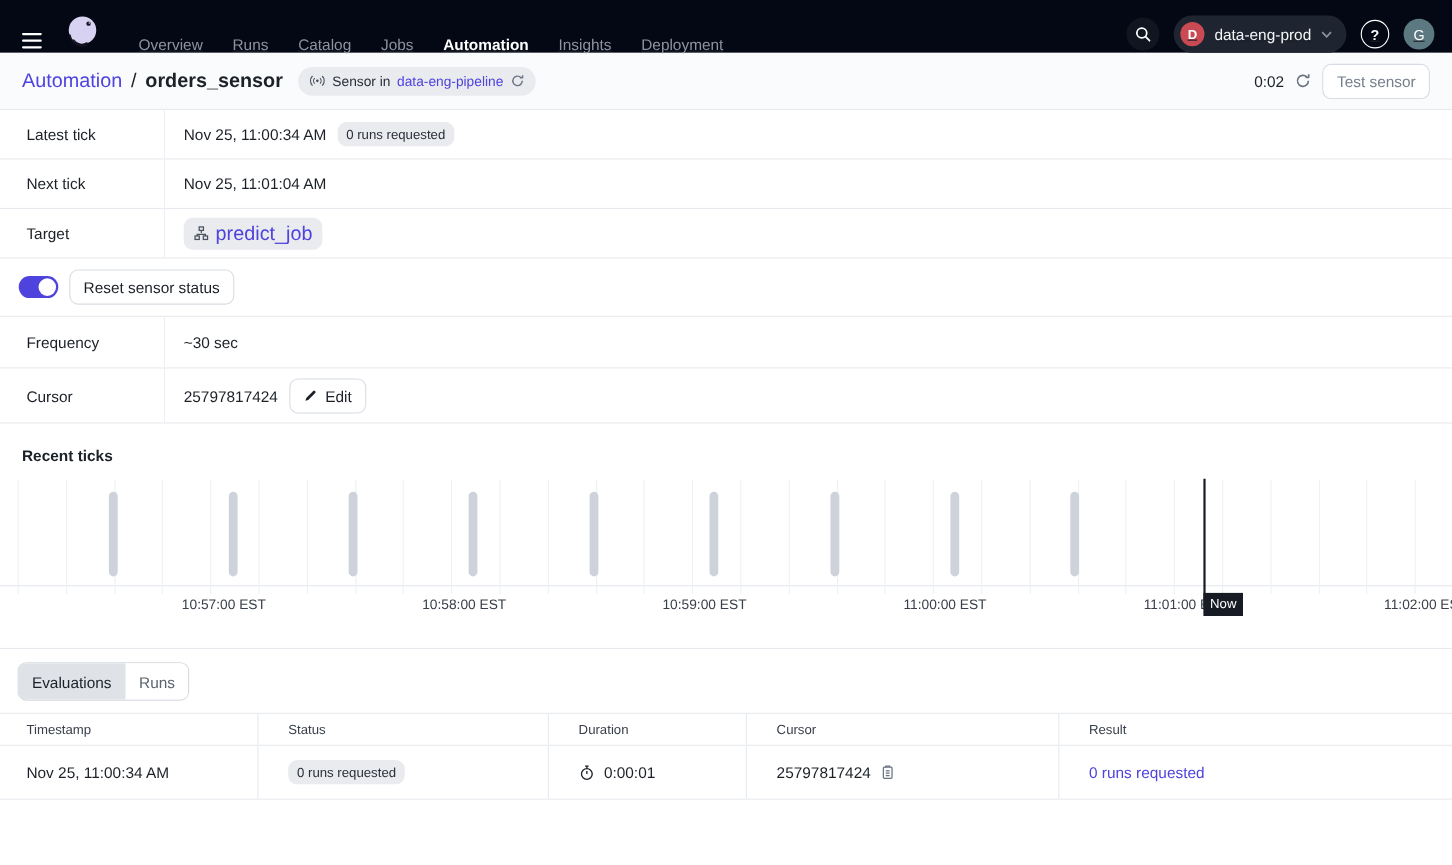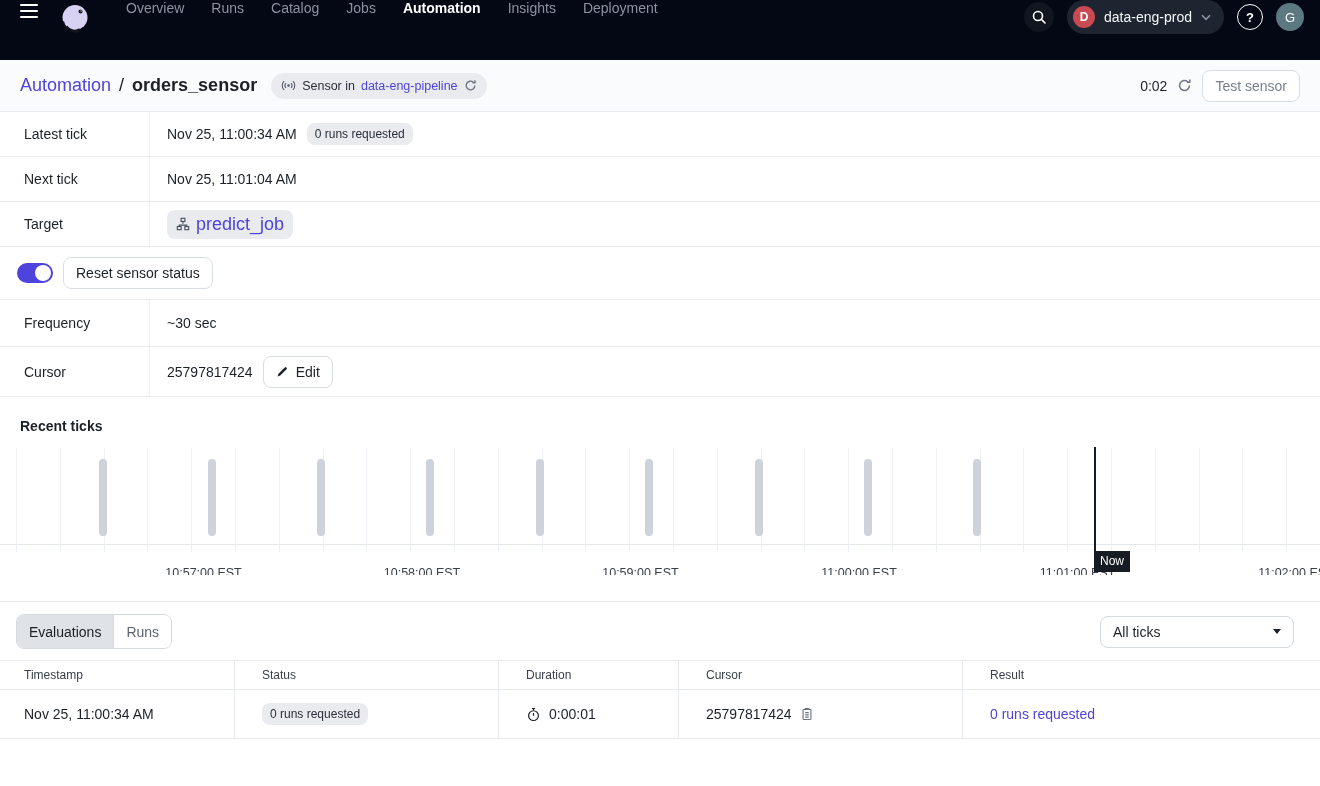--- a/index.html
+++ b/index.html
@@ -3,21 +3,21 @@
 <meta charset="utf-8">
 <style>
   * { margin:0; padding:0; box-sizing:border-box; }
   body {
     width:1320px; height:786px; overflow:hidden; position:relative;
     font-family:"Liberation Sans", sans-serif; color:#1C2127; background:#fff;
   }
   a { text-decoration:none; }
 
   
-  .topnav { height:60px; background:#040814; display:flex; align-items:flex-start; padding:0 16px; }
+  .topnav { height:48px; background:#040814; display:flex; align-items:flex-end; padding:0 16px;text-decoration:underline; }
   .burger { display:flex; flex-direction:column; gap:3.5px; cursor:pointer; padding:4px; }
   .burger span { width:18px; height:2.4px; background:#fff; border-radius:1px; }
   .logo { margin-left:14px; width:38px; height:38px; display:flex; align-items:center; justify-content:center; }
   .nav-items { display:flex; gap:27px; margin-left:32px; }
   .nav-item { color:#8C93A0; font-size:14px; cursor:pointer; }
   .nav-item.active { color:#fff; font-weight:700; }
   .nav-right { margin-left:auto; display:flex; align-items:center; gap:13px; }
   .search-btn { width:30px; height:30px; border-radius:50%; background:#10151F; display:flex; align-items:center; justify-content:center; cursor:pointer; }
   .dep-pill { height:34px; background:#1E2531; border-radius:17px; display:flex; align-items:center; gap:9px; padding:0 13px 0 6px; cursor:pointer; }
   .d-circle { width:22px; height:22px; border-radius:50%; background:#C94A52; color:#fff; font-size:12px; font-weight:700; display:flex; align-items:center; justify-content:center; }
@@ -50,21 +50,21 @@
   .toggle { width:36px; height:20px; border-radius:10px; background:#4F43DD; position:relative; cursor:pointer; }
   .toggle .knob { width:16px; height:16px; background:#fff; border-radius:50%; position:absolute; top:2px; right:2px; }
   .link { color:#4F43DD; cursor:pointer; font-size:14px; }
 
   
   .section-title { font-size:14px; font-weight:700; padding:21px 20px 13px; }
   #ticks-chart { position:relative; height:128px; width:1320px; overflow:hidden; }
   .gridline { position:absolute; top:1px; width:1px; height:104px; background:#EDF0F4; }
   .axis-line { position:absolute; top:97px; left:0; right:0; height:1px; background:#E4E8ED; }
   .tick-bar { position:absolute; top:12px; width:8px; height:77px; border-radius:4px; background:#CDD2DB; cursor:pointer; }
-  .axis-label { position:absolute; top:119px; transform:translateX(-50%); font-size:12.5px; color:#39404B; white-space:nowrap; }
+  .axis-label { position:absolute; top:108px; transform:translateX(-50%); font-size:12.5px; color:#39404B; white-space:nowrap; }
   .now-line { position:absolute; top:0; width:2px; height:119px; background:#171B24; z-index:2; }
   .now-tip { position:absolute; top:104px; background:#171B24; color:#fff; font-size:12px; padding:3px 6px 4px; z-index:3; }
 
   
   .bottom-section { border-top:1px solid #E7EAEE; margin-top:26px; }
   .controls { display:flex; align-items:center; padding:12px 26px 0 16px; }
   .seg { display:flex; border:1px solid #D5DAE0; border-radius:8px; overflow:hidden; height:35px; background:#fff; }
   .seg-item { display:flex; align-items:center; padding:0 12px; font-size:14px; color:#5B6470; cursor:pointer; background:#fff; }
   .seg-item.active { background:#DFE2E7; color:#1C2127; }
   .seg-item + .seg-item { border-left:1px solid #D5DAE0; }
@@ -261,24 +261,20 @@
     <div class="now-line" style="left: 82.88%;"></div>
     <div class="now-tip" style="left: 82.88%;">Now</div>
   </div>
 
 <div class="bottom-section">
   <div class="controls">
     <div class="seg">
       <span class="seg-item active">Evaluations</span>
       <span class="seg-item">Runs</span>
     </div>
-    <div class="filter-select">
-      <span>All ticks</span>
-      <span class="caret"></span>
-    </div>
   </div>
 
   <div class="tick-table">
     <div class="t-row t-head">
       <div class="t-cell first">Timestamp</div>
       <div class="t-cell">Status</div>
       <div class="t-cell">Duration</div>
       <div class="t-cell">Cursor</div>
       <div class="t-cell">Result</div>
     </div>

